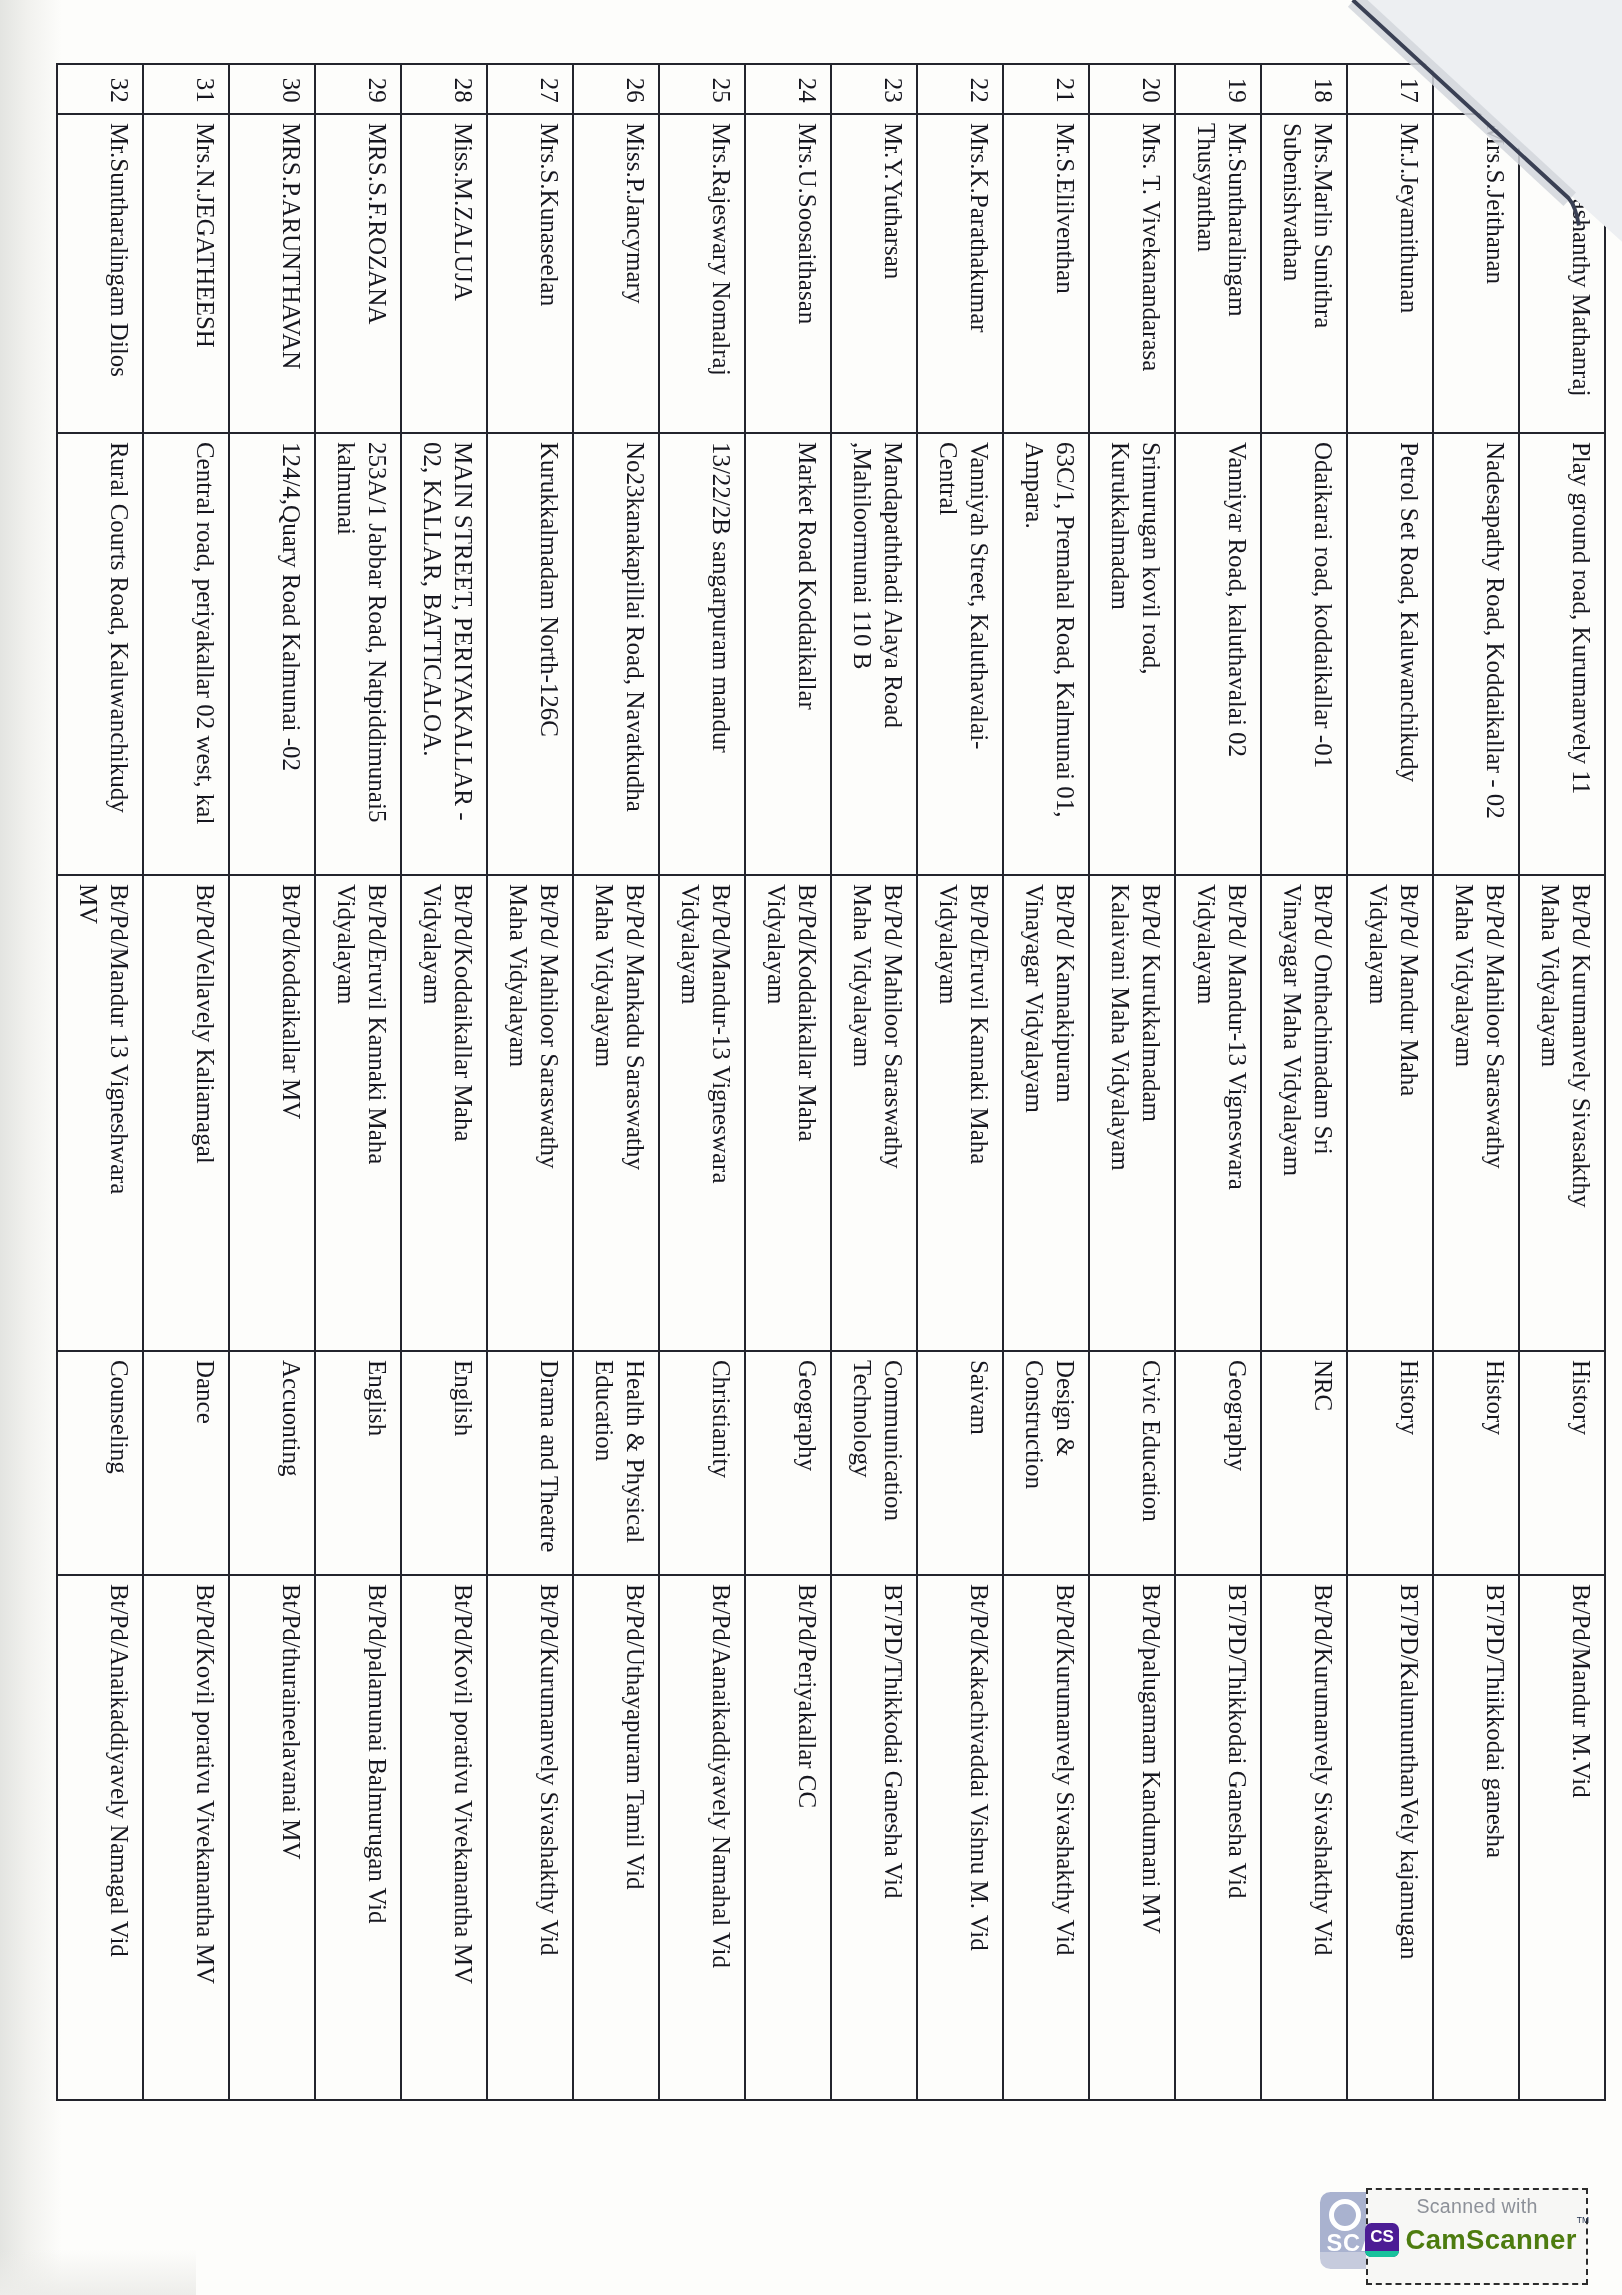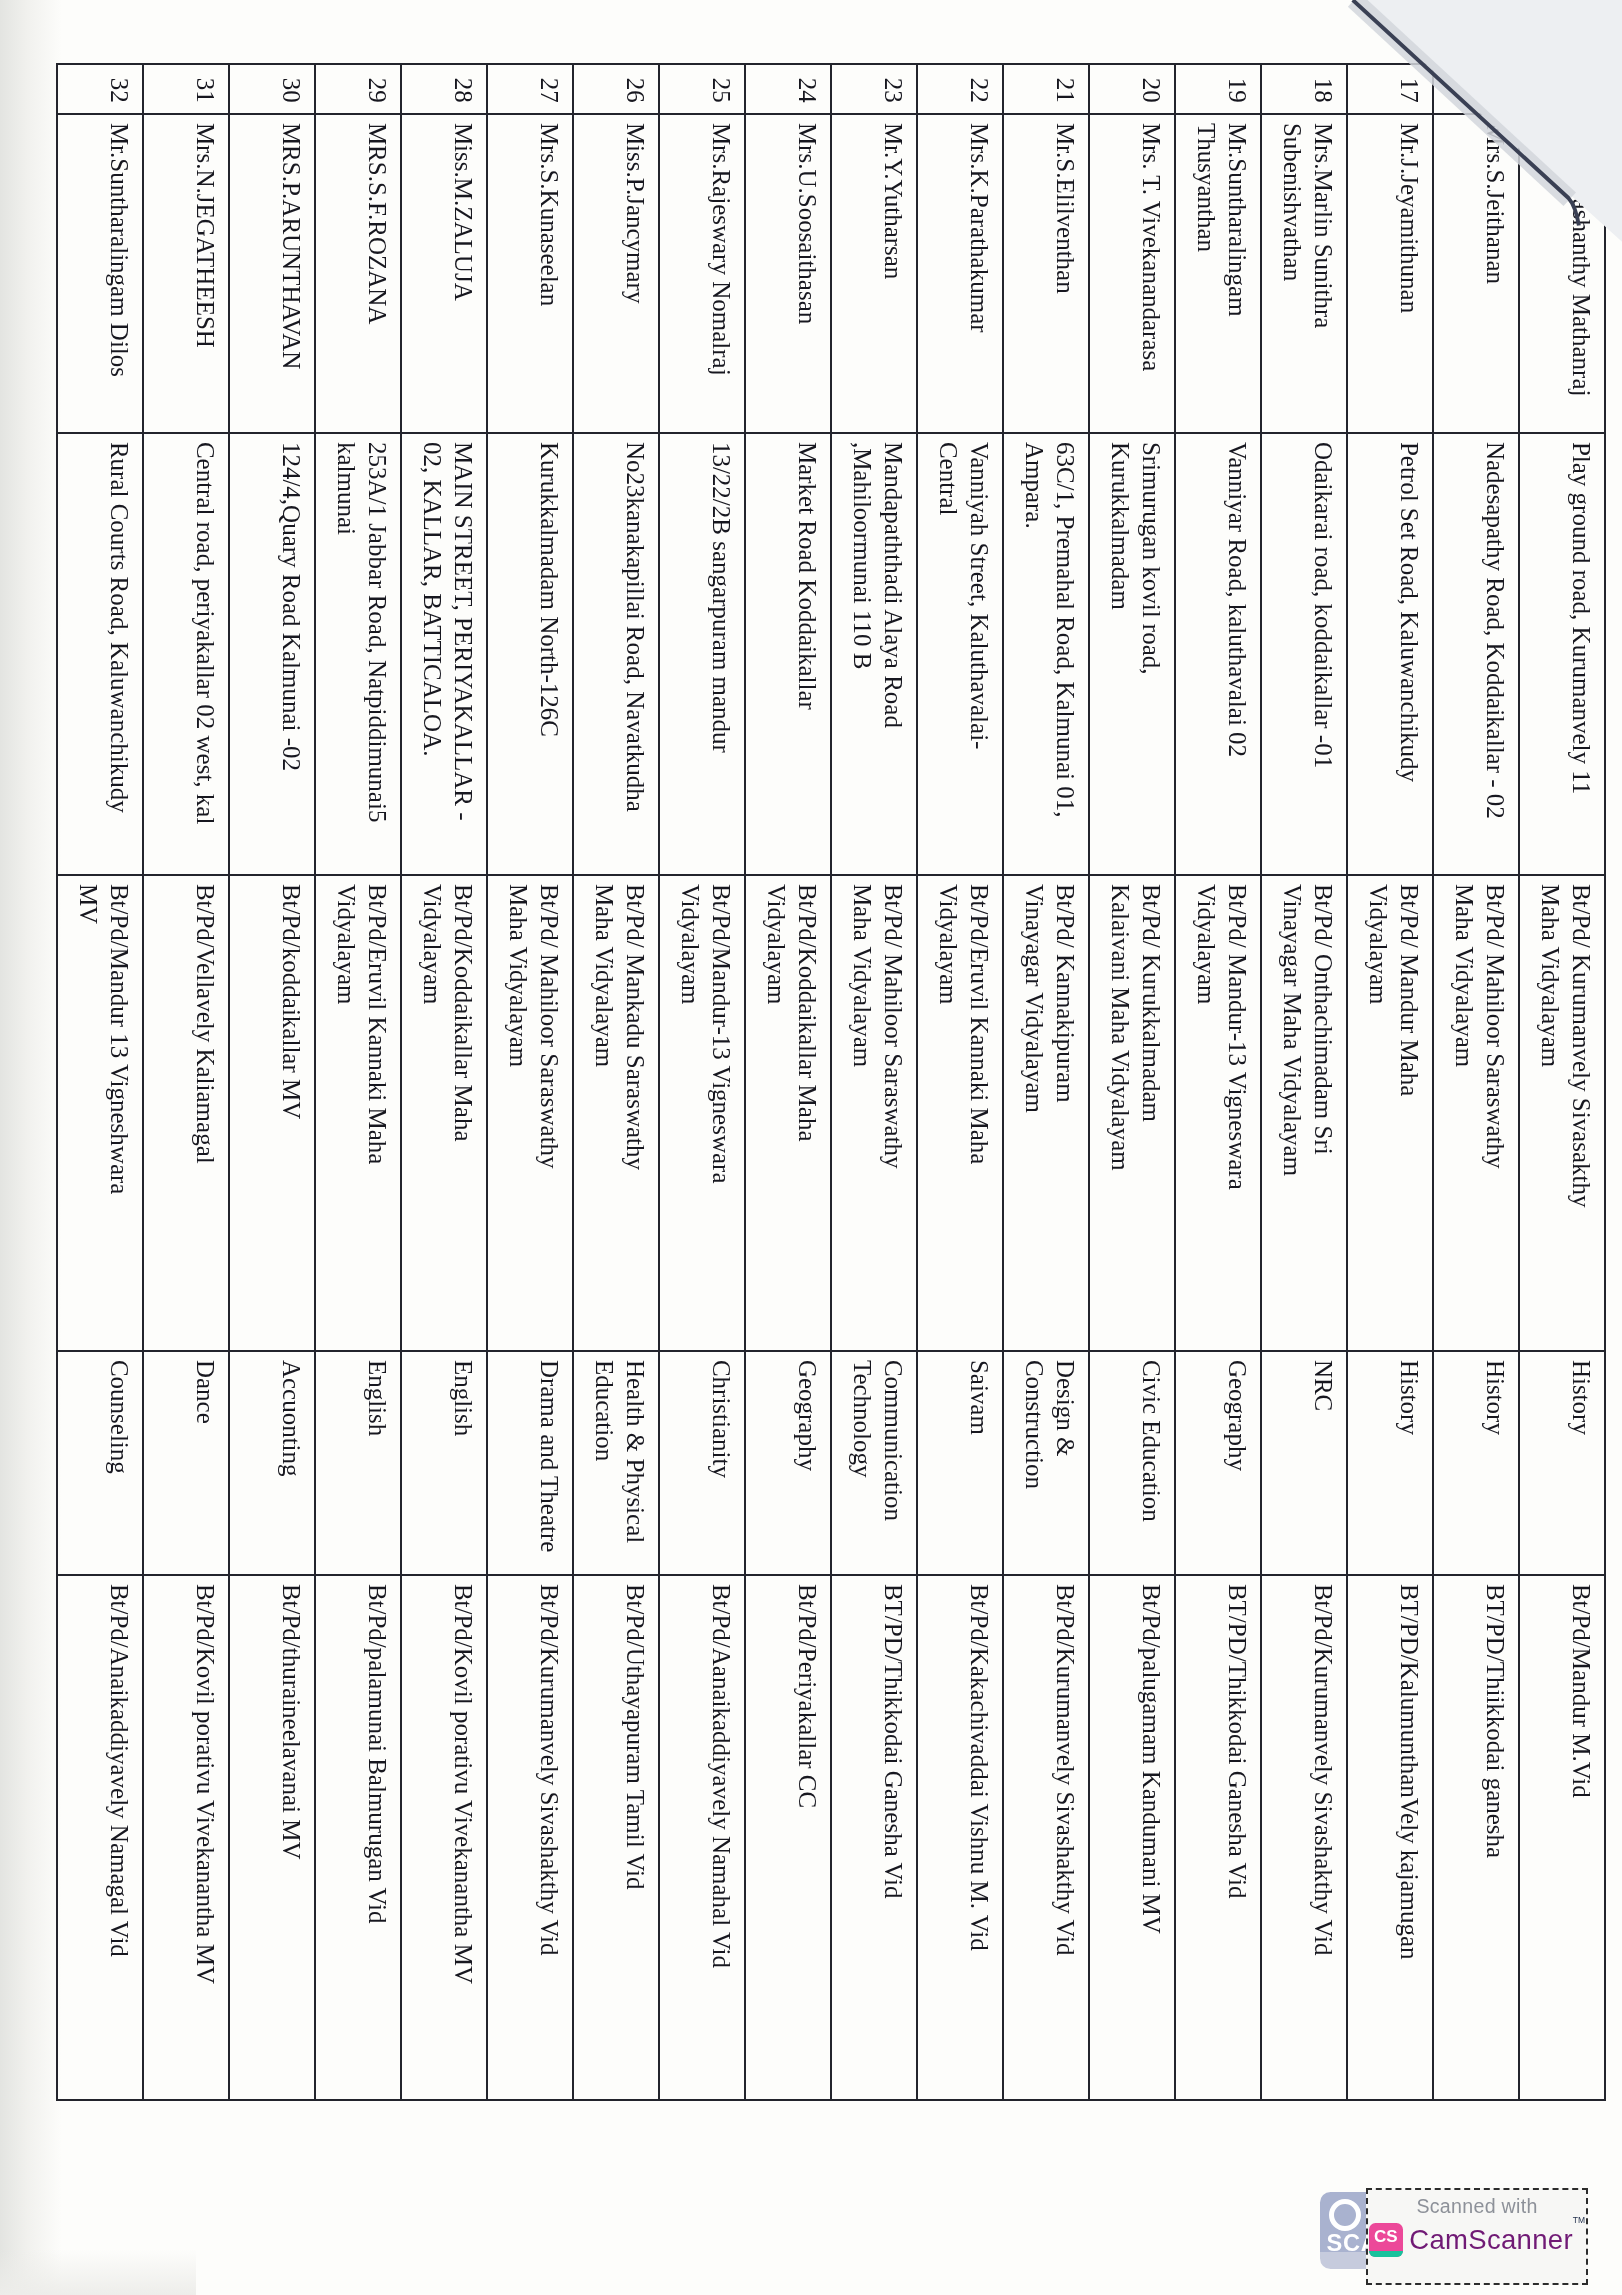--- a/index.html
+++ b/index.html
@@ -60,32 +60,32 @@
     font-family:"Liberation Sans",sans-serif;
   }
   .cs-badge .scanned{
     margin-top:5px;text-align:center;
     font-size:19.6px;color:#8d9199;letter-spacing:0.3px;
   }
   .cs-badge .brandrow{
     display:flex;align-items:center;justify-content:center;margin-top:5.2px;gap:6.5px;
   }
   .cs-logo{
-    position:relative;width:34px;height:34px;border-radius:6.5px;background:#ec4899;flex:0 0 auto;
+    position:relative;width:34px;height:34px;border-radius:6.5px;background:#4c1d95;flex:0 0 auto;
   }
   .cs-logo .cs-txt{
     position:absolute;width:100%;text-align:center;top:3.9px;
     color:#ffffff;font-weight:bold;font-size:17px;font-family:"Liberation Sans",sans-serif;
   }
   .cs-logo .teal{
     position:absolute;left:0;bottom:0;width:100%;height:6.5px;background:#18c29c;
     border-radius:0 0 6.5px 6.5px;
   }
   .cs-brand{
-    font-size:27.5px;font-weight:normal;color:#701a75;letter-spacing:0.3px;
+    font-size:27.5px;font-weight:bold;color:#4d7c0f;letter-spacing:0.3px;
   }
   .cs-tm{font-size:8.5px;color:#1e2c49;vertical-align:top;position:relative;top:-9.2px;}
 </style>
 </head>
 <body>
 
 <div class="edge-shade-left"></div>
 <div class="edge-shade-bottom"></div>
 
 <div class="table-rotor">

